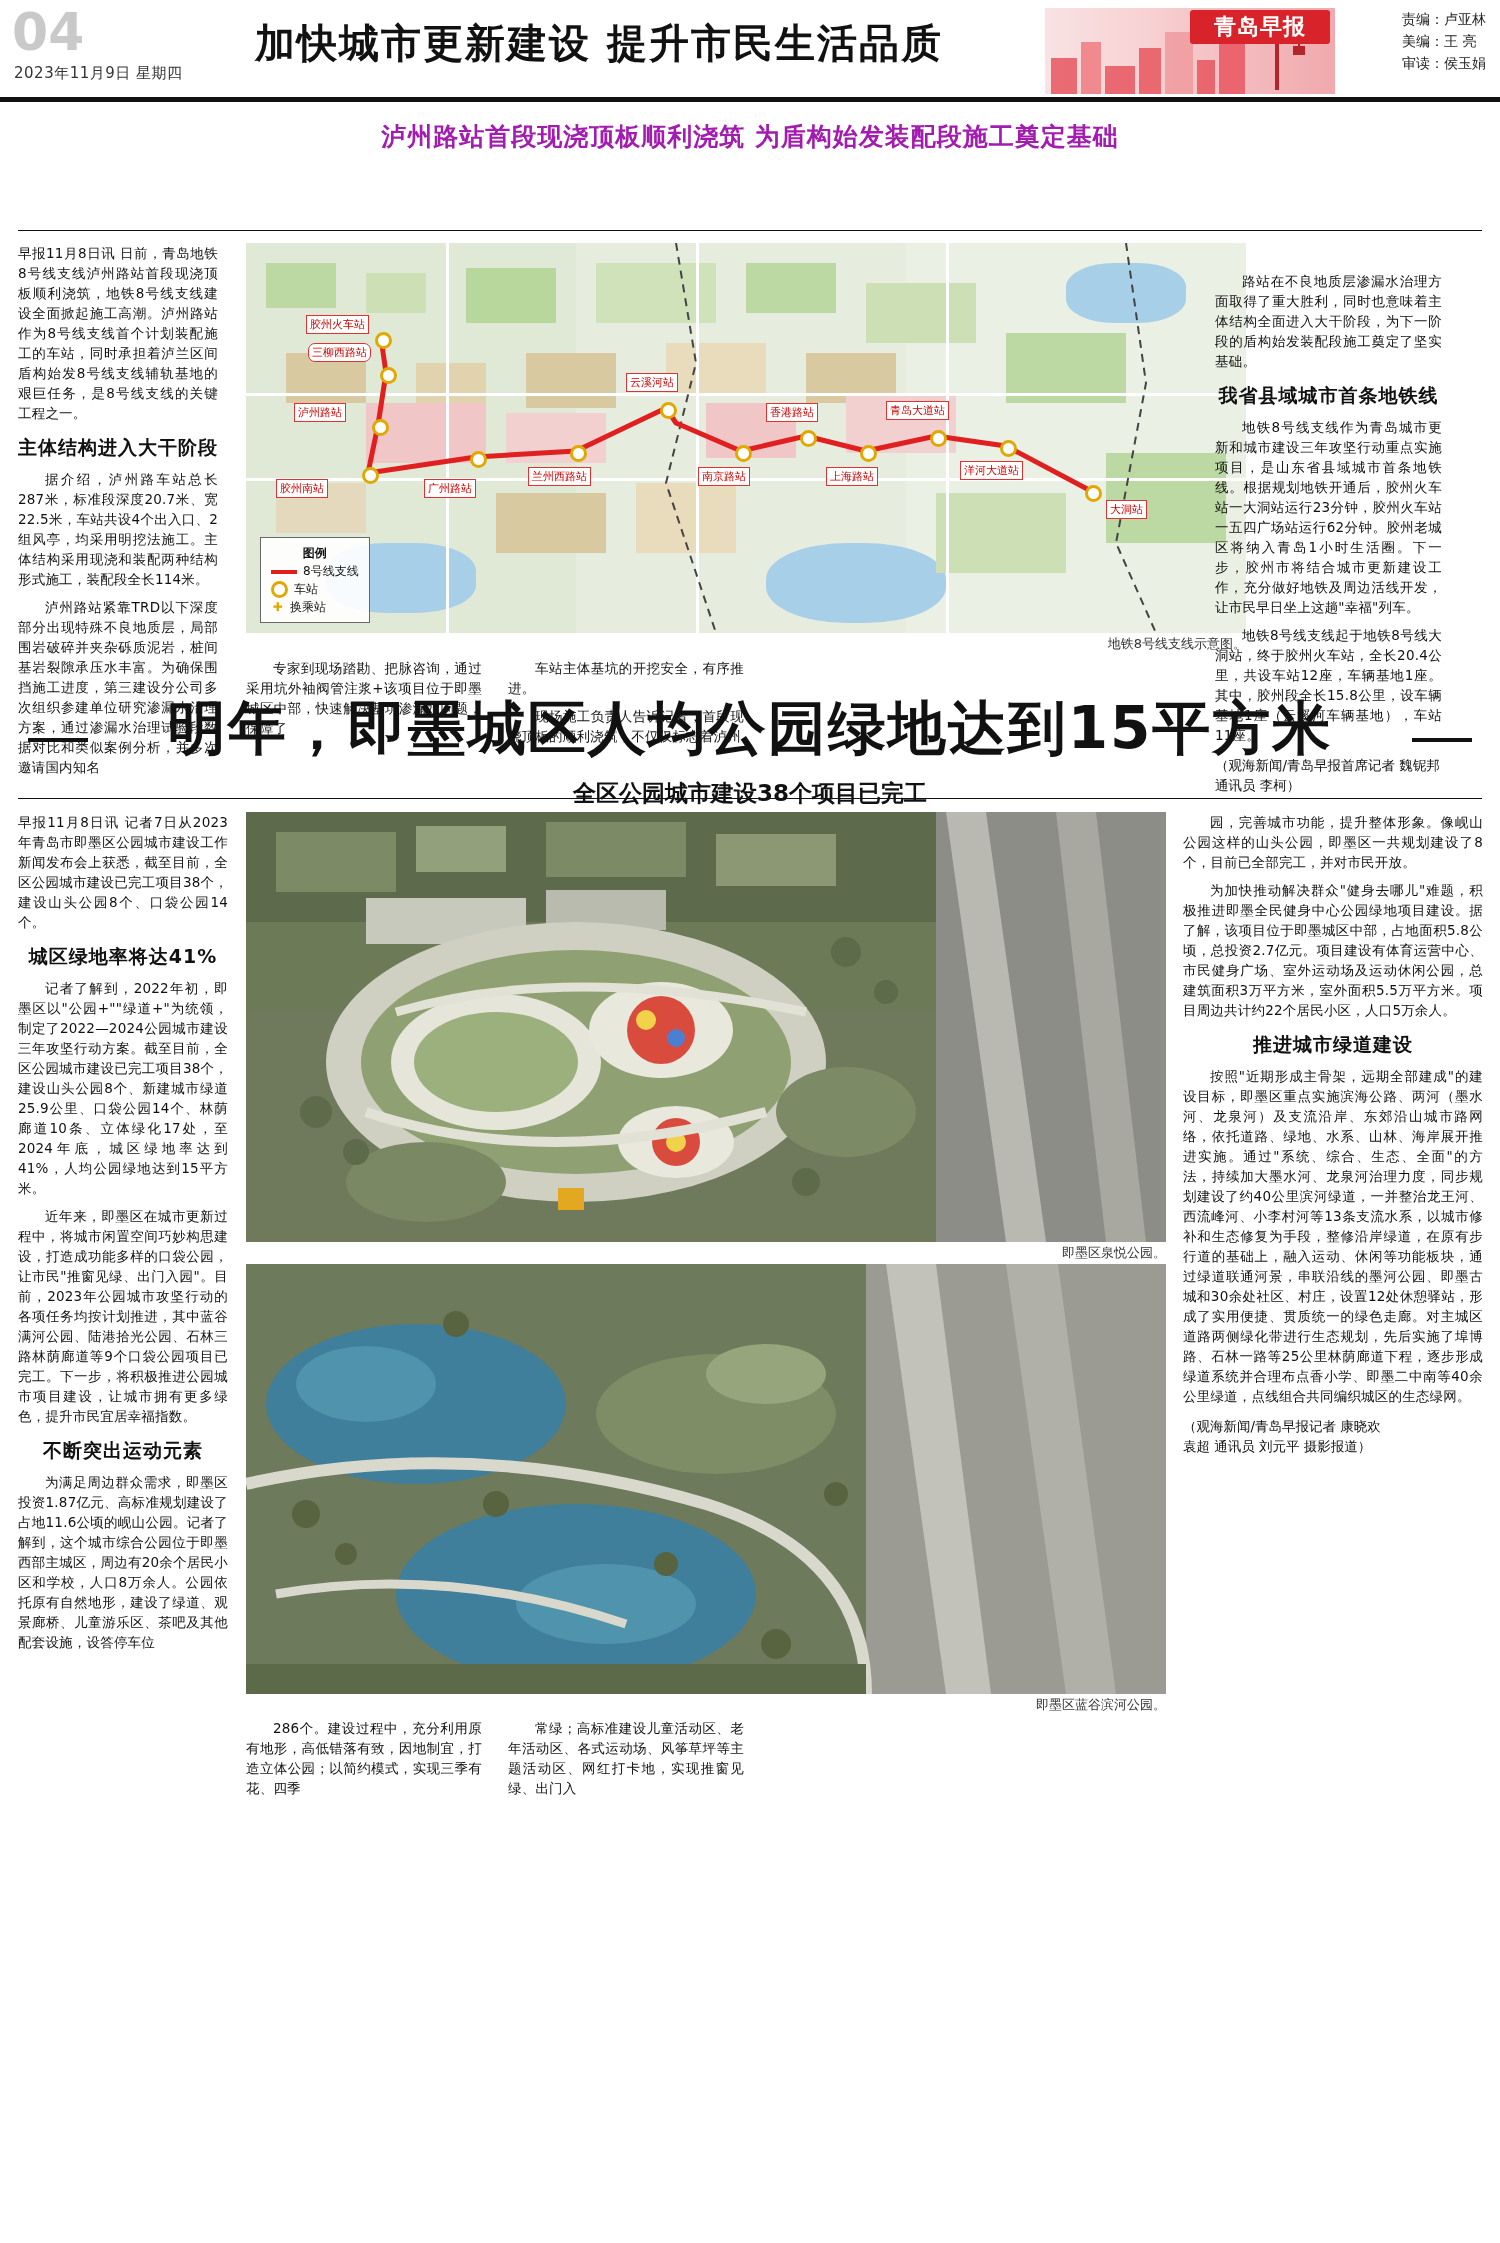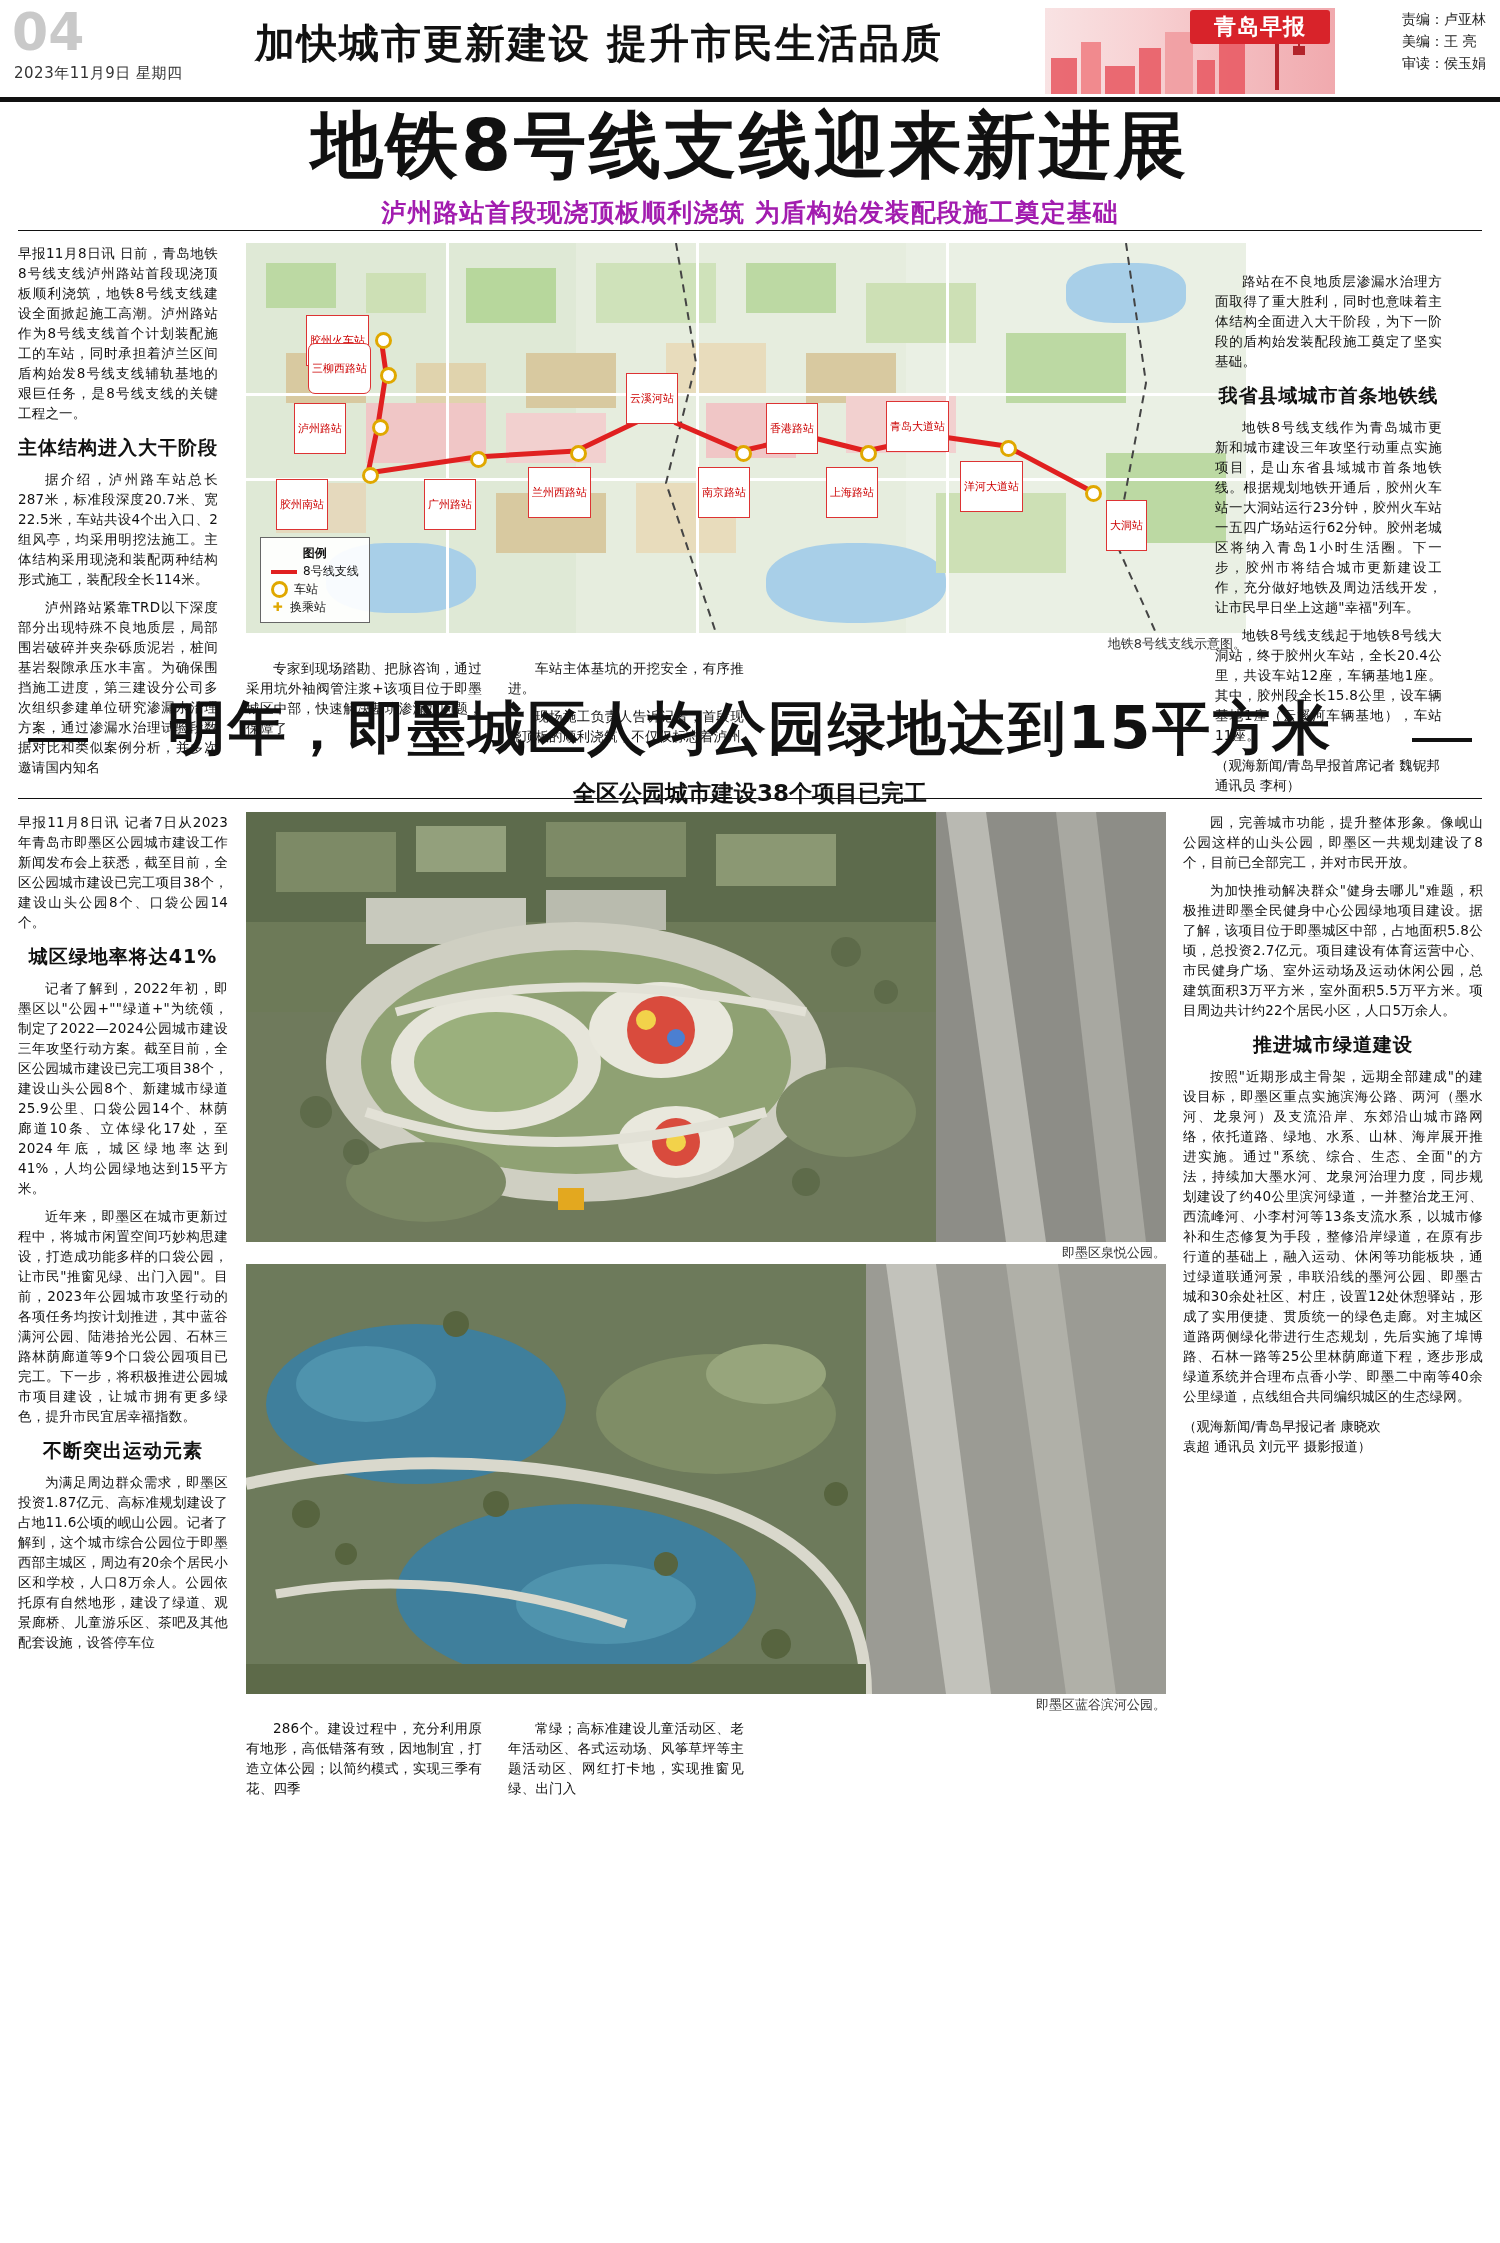--- a/index.html
+++ b/index.html
@@ -63,21 +63,21 @@
   .photo1cap{position:absolute;left:228px;top:432px;width:920px;text-align:right;font-size:13px;color:#333;}
   .photo2{position:absolute;left:228px;top:452px;width:920px;height:430px;overflow:hidden;background:#39503a;}
   .photo2cap{position:absolute;left:228px;top:884px;width:920px;text-align:right;font-size:13px;color:#333;}
   .colsB-bottom{position:absolute;left:228px;top:906px;width:920px;}
 
   .byline{font-size:13.5px;line-height:20px;margin-top:10px;}
 
   
   .mparcel{position:absolute;}
   .mstation{position:absolute;width:11px;height:11px;border-radius:50%;background:#fff;border:3px solid #e0a800;}
-  .mlabel{position:absolute;font-size:11px;background:#fff;border:1px solid #d33;color:#c00;padding:17px 3px;white-space:nowrap;}
+  .mlabel{position:absolute;font-size:11px;background:#fff;border:1px solid #d33;color:#c00;padding:1px 3px;white-space:nowrap;}
   .legend{position:absolute;left:14px;bottom:10px;background:rgba(255,255,255,.92);border:1px solid #666;padding:6px 10px;font-size:12px;line-height:18px;}
   .legend .sw-line{display:inline-block;width:26px;height:4px;background:#e02020;vertical-align:middle;margin-right:6px;}
   .legend .sw-st{display:inline-block;width:11px;height:11px;border-radius:50%;border:3px solid #e0a800;background:#fff;vertical-align:middle;margin-right:6px;}
   .legend .sw-tr{display:inline-block;width:13px;height:13px;color:#e0a800;font-weight:bold;vertical-align:middle;margin-right:6px;text-align:center;line-height:13px;}
 </style>
 </head>
 <body>
 
 <div class="page">
 
@@ -110,21 +110,20 @@
     </div>
     <div class="credits">
       <div>责编：卢亚林</div>
       <div>美编：王 亮</div>
       <div>审读：侯玉娟</div>
     </div>
     <div class="mast-rule"></div>
   </div>
 
   <div class="headA">
-    <h1>地铁8号线支线迎来新进展</h1>
     <h2>泸州路站首段现浇顶板顺利浇筑  为盾构始发装配段施工奠定基础</h2>
   </div>
   <div class="rule-thin"></div>
 
   <div class="colsA">
 
     <div class="colA1">
       <p class="ptext lead">早报11月8日讯 日前，青岛地铁8号线支线泸州路站首段现浇顶板顺利浇筑，地铁8号线支线建设全面掀起施工高潮。泸州路站作为8号线支线首个计划装配施工的车站，同时承担着泸兰区间盾构始发8号线支线辅轨基地的艰巨任务，是8号线支线的关键工程之一。</p>
       <div class="subhead">主体结构进入大干阶段</div>
       <p class="ptext">据介绍，泸州路车站总长287米，标准段深度20.7米、宽22.5米，车站共设4个出入口、2组风亭，均采用明挖法施工。主体结构采用现浇和装配两种结构形式施工，装配段全长114米。</p>

